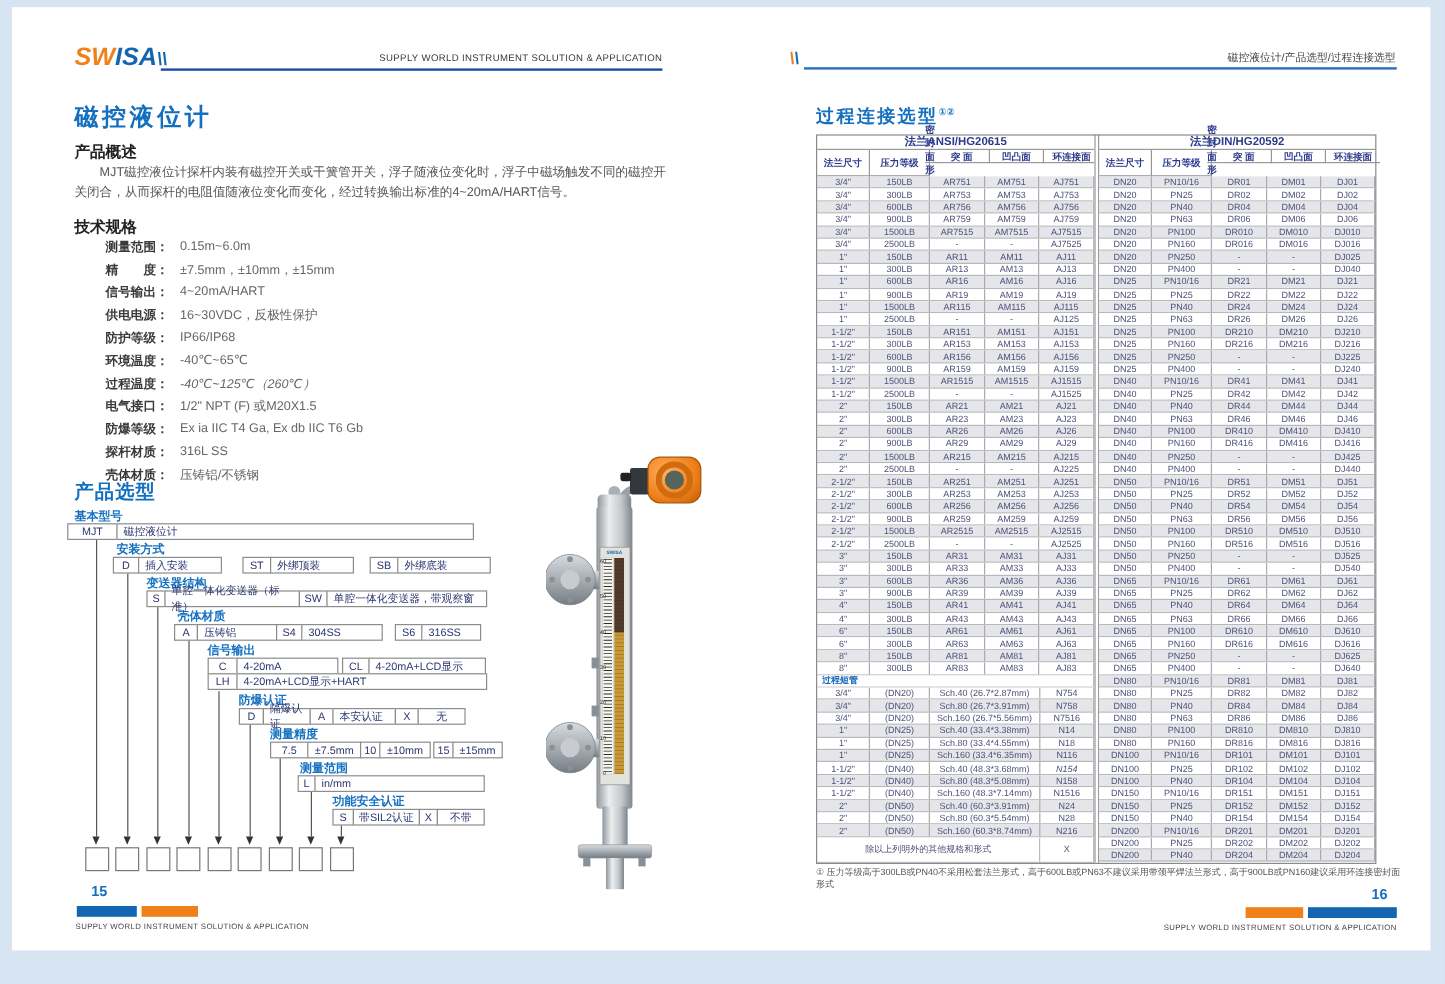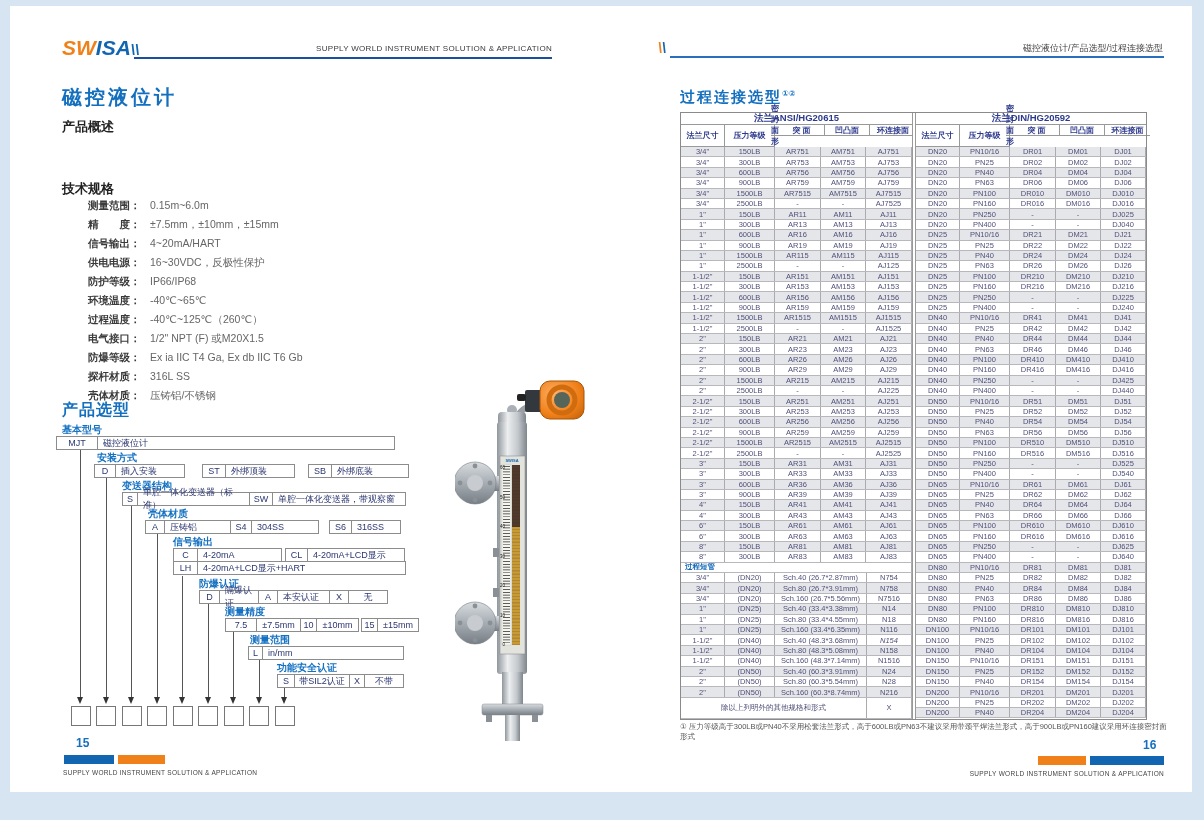--- a/index.html
+++ b/index.html
@@ -62,36 +62,37 @@
   <div class="sheet"></div>
 
   <div class="abs logo" style="left:62px;top:36px;">
     <span class="o">SW</span><span class="b">ISA</span><span class="b slash">\\</span>
   </div>
   <div class="abs hdrtxt" style="left:250px;top:44px;width:302px;text-align:right;">SUPPLY WORLD INSTRUMENT SOLUTION &amp; APPLICATION</div>
   <div class="abs rule" style="left:134px;top:57px;width:418px;"></div>
 
   <div class="abs h1" style="left:62px;top:84px;">磁控液位计</div>
   <div class="abs h2" style="left:62px;top:118px;">产品概述</div>
+  <div class="abs body-p" style="left:62px;top:136px;width:498px;">MJT磁控液位计探杆内装有磁控开关或干簧管开关，浮子随液位变化时，浮子中磁场触发不同的磁控开关闭合，从而探杆的电阻值随液位变化而变化，经过转换输出标准的4~20mA/HART信号。</div>
   <div class="abs h2" style="left:62px;top:180px;">技术规格</div>
 
   <div class="abs spec-l" style="left:88px;top:199px;">测量范围：</div>
     <div class="abs spec-v" style="left:150px;top:199px;">0.15m~6.0m</div>
   <div class="abs spec-l" style="left:88px;top:218px;">精　　度：</div>
     <div class="abs spec-v" style="left:150px;top:218px;">±7.5mm，±10mm，±15mm</div>
   <div class="abs spec-l" style="left:88px;top:237px;">信号输出：</div>
     <div class="abs spec-v" style="left:150px;top:237px;">4~20mA/HART</div>
   <div class="abs spec-l" style="left:88px;top:256px;">供电电源：</div>
     <div class="abs spec-v" style="left:150px;top:256px;">16~30VDC，反极性保护</div>
   <div class="abs spec-l" style="left:88px;top:275px;">防护等级：</div>
     <div class="abs spec-v" style="left:150px;top:275px;">IP66/IP68</div>
   <div class="abs spec-l" style="left:88px;top:294px;">环境温度：</div>
     <div class="abs spec-v" style="left:150px;top:294px;">-40℃~65℃</div>
   <div class="abs spec-l" style="left:88px;top:313px;">过程温度：</div>
-    <div class="abs spec-v" style="left:150px;top:313px;">-40℃~125℃（260℃）</div>
+    <div class="abs spec-v" style="left:150px;top:313px;font-style:italic;">-40℃~125℃（260℃）</div>
   <div class="abs spec-l" style="left:88px;top:332px;">电气接口：</div>
     <div class="abs spec-v" style="left:150px;top:332px;">1/2" NPT (F) 或M20X1.5</div>
   <div class="abs spec-l" style="left:88px;top:351px;">防爆等级：</div>
     <div class="abs spec-v" style="left:150px;top:351px;">Ex ia IIC T4 Ga, Ex db IIC T6 Gb</div>
   <div class="abs spec-l" style="left:88px;top:370px;">探杆材质：</div>
     <div class="abs spec-v" style="left:150px;top:370px;">316L SS</div>
   <div class="abs spec-l" style="left:88px;top:389px;">壳体材质：</div>
     <div class="abs spec-v" style="left:150px;top:389px;">压铸铝/不锈钢</div>
 
   <div class="abs h1b" style="left:62px;top:400px;">产品选型</div>

